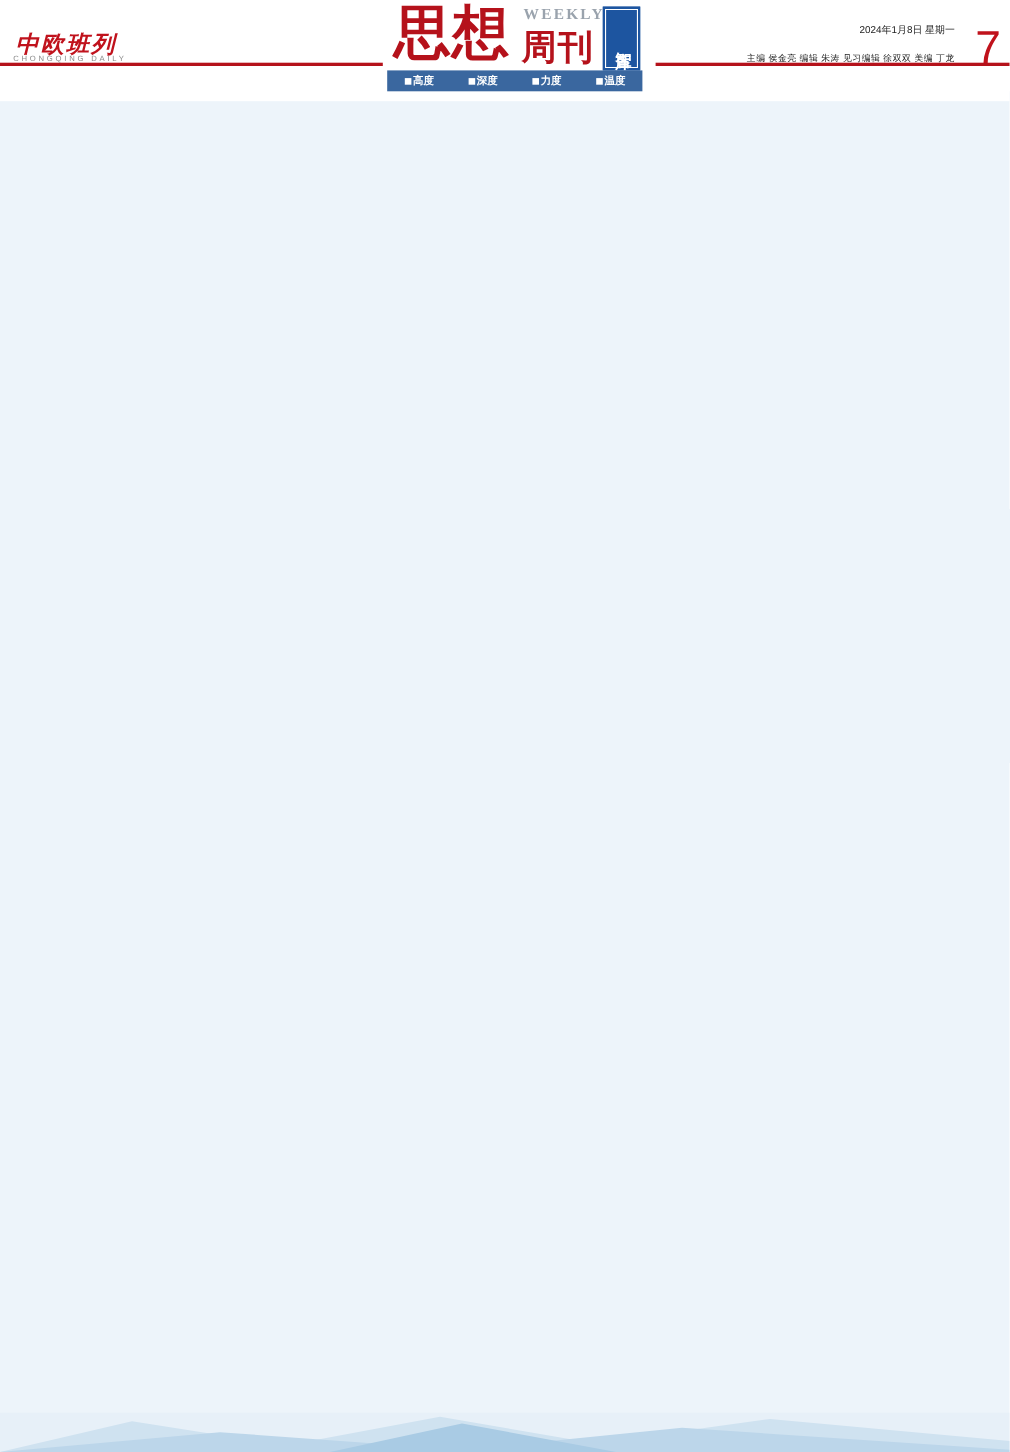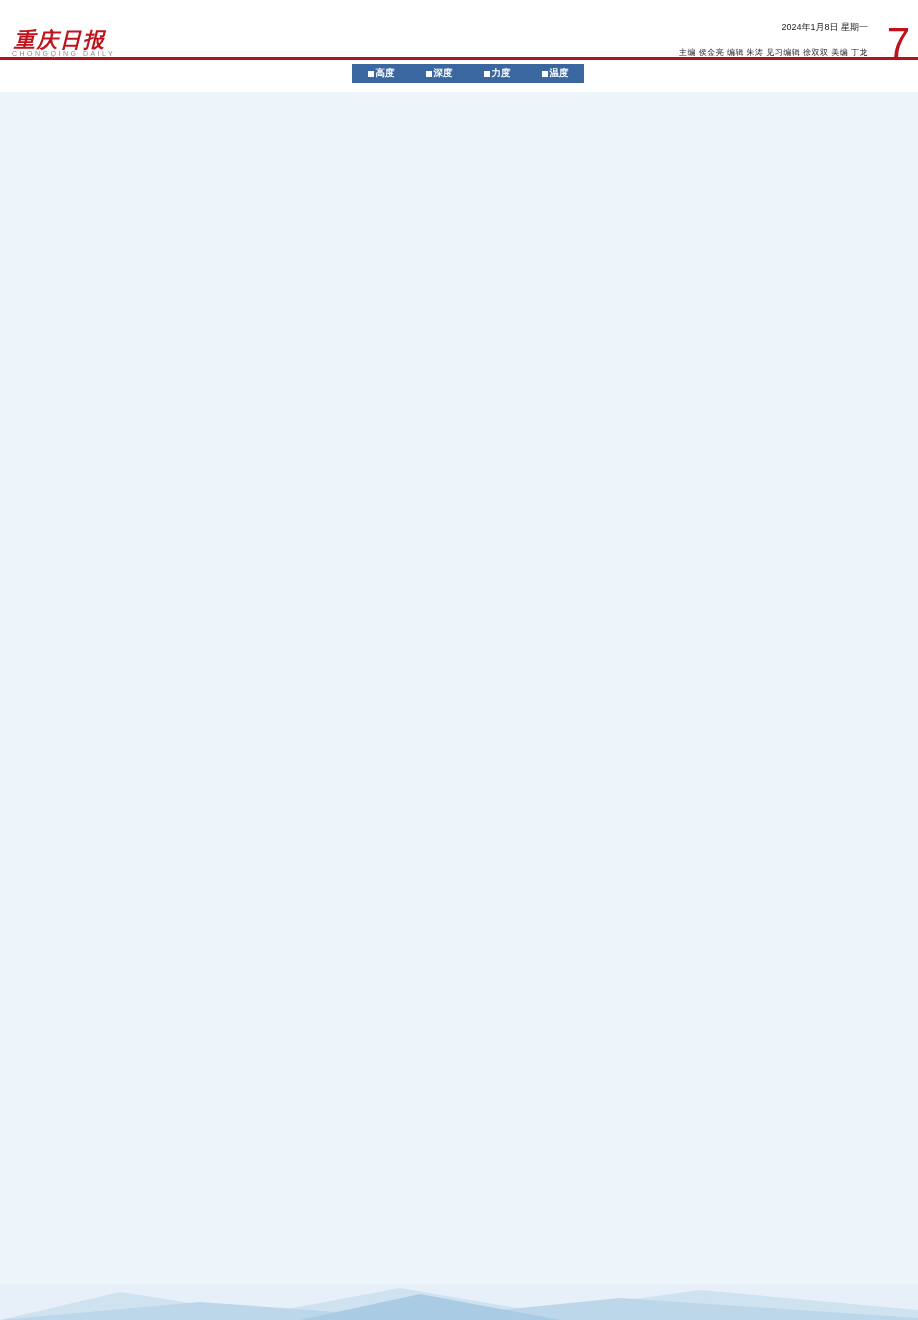--- a/index.html
+++ b/index.html
@@ -59,23 +59,29 @@
   #deco-strip { position:absolute; left:0; bottom:0; width:918px; height:36px; z-index:2; }
   .illu { position:absolute; }
 </style>
 </head>
 <body>
 
 <div id="page">
 
   <div id="masthead">
     <div class="red-rule"></div>
-    <div class="logo-cn">重庆日报</div>
+    <div class="logo-cn">中欧班列</div>
     <div class="logo-en">CHONGQING DAILY</div>
 
+    <div class="title-wrap">
+      <div class="t-main">思想</div>
+      <div class="t-weekly">WEEKLY</div>
+      <div class="t-sub">周刊</div>
+      <div class="t-badge">智库</div>
+    </div>
 
     <div class="dateline">2024年1月8日 星期一</div>
     <div class="editors">主编 侯金亮  编辑 朱涛  见习编辑 徐双双  美编 丁龙</div>
     <div class="pageno">7</div>
 
     <div class="tabbar">
       <span class="tab">
           <span class="sq"></span>
           <span>高度</span>
         </span>

